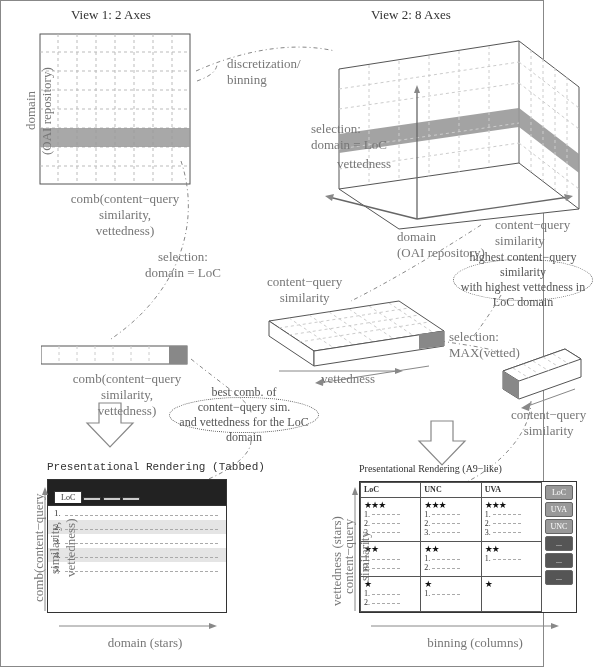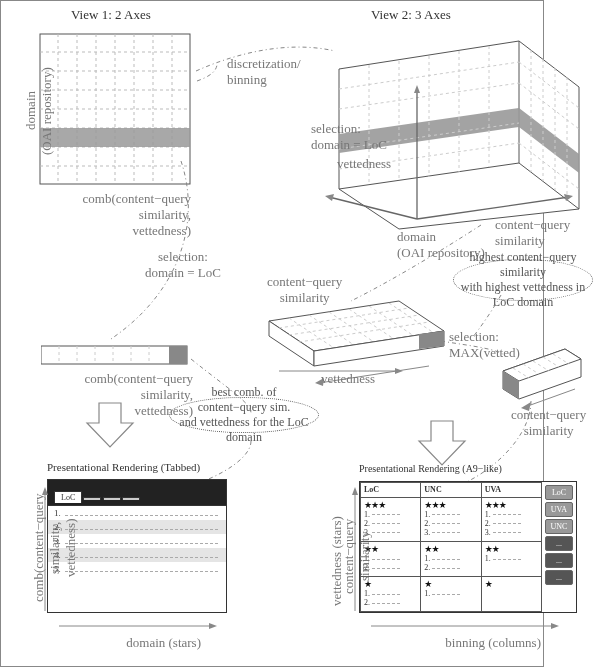--- a/index.html
+++ b/index.html
@@ -1,21 +1,21 @@
 <!DOCTYPE html>
 <html><head>
 <meta charset="utf-8">
 <style>
   * { box-sizing: border-box; margin: 0; padding: 0; }
   body { font-family: "Times New Roman", serif; font-size: 9px; color: #333; background: #fff; }
   .frame { width: 544px; height: 667px; position: relative; border: 1px solid #888; margin: 0; }
   .abs { position: absolute; }
   .title { font-size: 13px; }
   .vlabel { writing-mode: vertical-rl; transform: rotate(180deg); text-align: center; }
-  .hlabel { text-align: right; }
+  .hlabel { text-align: center; }
   .fade-text { color: #777; font-size: 13px; padding-left: 8px; }
   .oval { border: 1px dotted #666; border-radius: 50%; display: flex; align-items: center; justify-content: center; text-align: center; padding: 3px 6px; font-size: 12px; color: #555; }
   .big-arrow { fill: none; stroke: #888; stroke-width: 1.2; }
   .panel-border { border: 1px solid #333; background: #fff; }
   .striped-row { background: #e5e5e5; }
   .tab { display: inline-block; border: 1px solid #333; border-bottom: none; padding: 1px 6px; font-size: 8px; background: #fff; margin-right: -1px; }
   .tab.active { background: #fff; font-weight: normal; }
   .tab.blank { background: #ccc; width: 18px; }
   .tab-header { background: #222; height: 12px; }
   .result-line { height: 14px; display: flex; align-items: center; padding-left: 6px; font-size: 9px; }
@@ -29,21 +29,21 @@
   svg.dashcurve path, svg.dashcurve line { stroke: #888; stroke-width: 1; fill: none; }
   svg.dashcurve .dashed { stroke-dasharray: 4 3 1 3; }
   .arrowhead { fill: #888; stroke: none; }
 </style>
 </head>
 <body>
 
 <div class="frame">
 
   <div class="abs title" style="left:70px; top:6px;">View 1: 2 Axes</div>
-  <div class="abs title" style="left:370px; top:6px;">View 2: 3 Axes</div>
+  <div class="abs title" style="left:370px; top:6px;">View 2: 8 Axes</div>
 
   <svg class="abs" style="left:38px; top:32px;" width="154" height="154">
     <rect x="1" y="1" width="150" height="150" fill="#fff" stroke="#555"></rect>
     <g stroke="#bbb" stroke-dasharray="3 3">
       <line x1="1" y1="19" x2="151" y2="19"></line>
         <line x1="1" y1="38" x2="151" y2="38"></line>
       <line x1="1" y1="57" x2="151" y2="57"></line>
         <line x1="1" y1="76" x2="151" y2="76"></line>
       <line x1="1" y1="95" x2="151" y2="95"></line>
         <line x1="1" y1="114" x2="151" y2="114"></line>
@@ -190,21 +190,21 @@
     <path class="dashed" d="M195,70 C240,50 290,40 334,50"></path>
     <path class="dashed" d="M180,160 C200,220 180,290 110,338"></path>
     <path class="dashed" d="M480,224 C440,250 390,280 350,300"></path>
     <path class="dashed" d="M440,340 C470,345 500,348 505,356"></path>
     <path class="dashed" d="M190,358 C230,390 250,402 250,412"></path>
     <path class="dashed" d="M250,440 C250,462 200,486 160,492"></path>
     <path class="dashed" d="M530,400 C530,440 480,482 440,490"></path>
     <path class="dashed" d="M500,294 C490,312 478,328 472,336"></path>
   </svg>
 
-  <div class="abs" style="left:46px; top:460px; font-size:11px;">Presentational Rendering (Tabbed)</div>
+  <div class="abs" style="left:46px; top:460px; font-size:11px;font-family:Liberation Mono, monospace;">Presentational Rendering (Tabbed)</div>
   <div class="abs panel-border" style="left:46px; top:478px; width:180px; height:134px;">
     <div class="tab-header"></div>
     <div style="padding-left:6px; margin-top:-1px; background:#222; height:14px;">
       <span class="tab active">LoC</span>
       <span class="tab blank"></span>
       <span class="tab blank"></span>
       <span class="tab blank"></span>
     </div>
     <div style="border-top:1px solid #333;">
       <div class="result-line">

